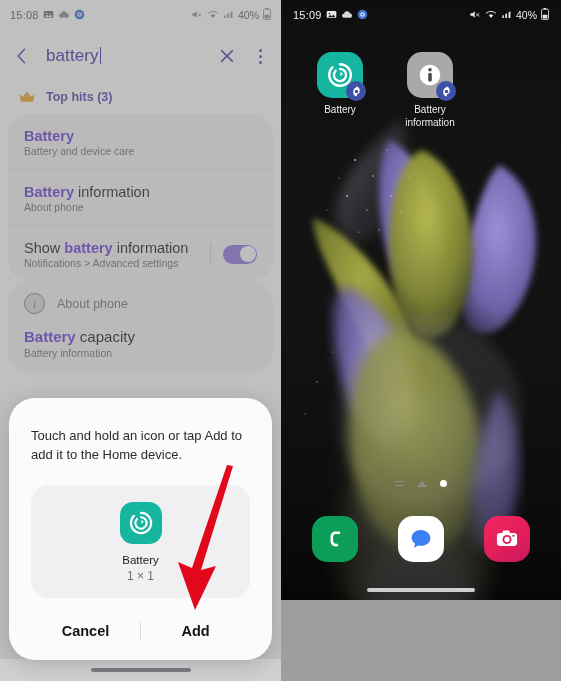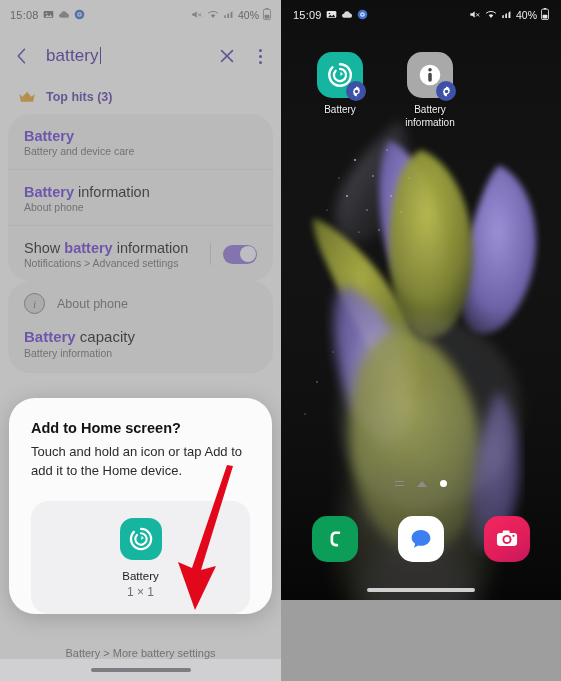--- a/index.html
+++ b/index.html
@@ -317,32 +317,36 @@
         <div class="row-title"><span class="hl">Battery</span><span> capacity</span></div>
         <div class="row-sub">Battery information</div>
       </div>
     </div>
 
     <div class="bg-bottom-text">Battery &gt; More battery settings</div>
 
     <div class="scrim"></div>
 
     <div class="dialog">
-      <div class="dlg-title">Add to Home screen?</div>
       <div class="dlg-body">Touch and hold an icon or tap Add to add it to the Home device.</div>
       <div class="widget-card">
         <div class="widget-icon">
           <svg width="28" height="28" viewBox="0 0 32 32">
             <path d="M16 4.5a11.5 11.5 0 1 1-8.1 3.4" fill="none" stroke="#ffffff" stroke-width="2.6" stroke-linecap="round"></path>
             <path d="M16 9.5a6.5 6.5 0 1 1-4.6 1.9" fill="none" stroke="#ffffff" stroke-width="2.4" stroke-linecap="round"></path>
             <path d="M16.6 12.4l2.6 2.4-2.9 2.2z" fill="#ffffff"></path>
           </svg>
         </div>
         <div class="widget-name">Battery</div>
         <div class="widget-size">1 × 1</div>
+      </div>
+      <div class="dlg-actions">
+        <div class="dlg-btn">Cancel</div>
+        <div class="dlg-div"></div>
+        <div class="dlg-btn">Add</div>
       </div>
     </div>
 
     <svg class="arrow-svg" width="75" height="155" viewBox="0 0 75 155">
       <path d="M58 4 L26 108 L41 104 L20 148 L3 100 L17 106 L52 3 Z" fill="#e2071b"></path>
     </svg>
 
     <div class="navbar-l">
       <div class="nav-pill"></div>
     </div>

